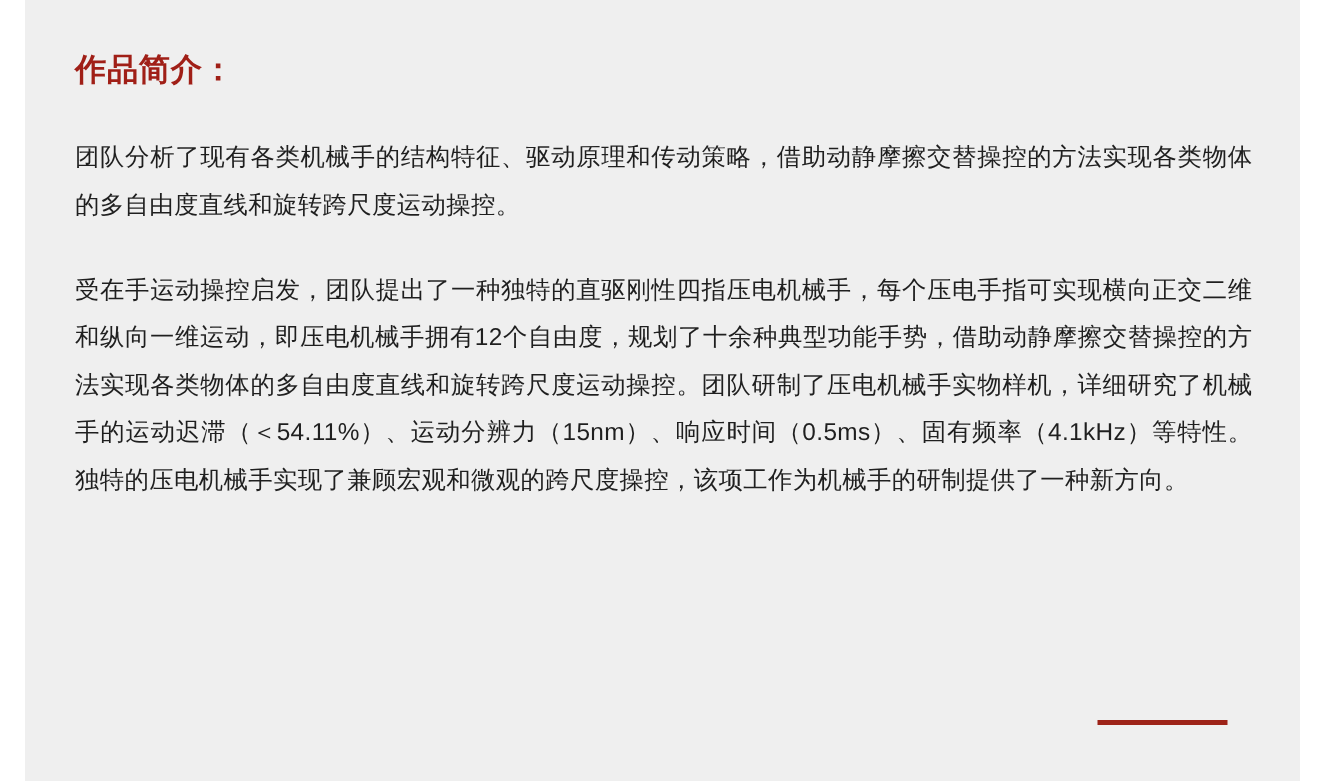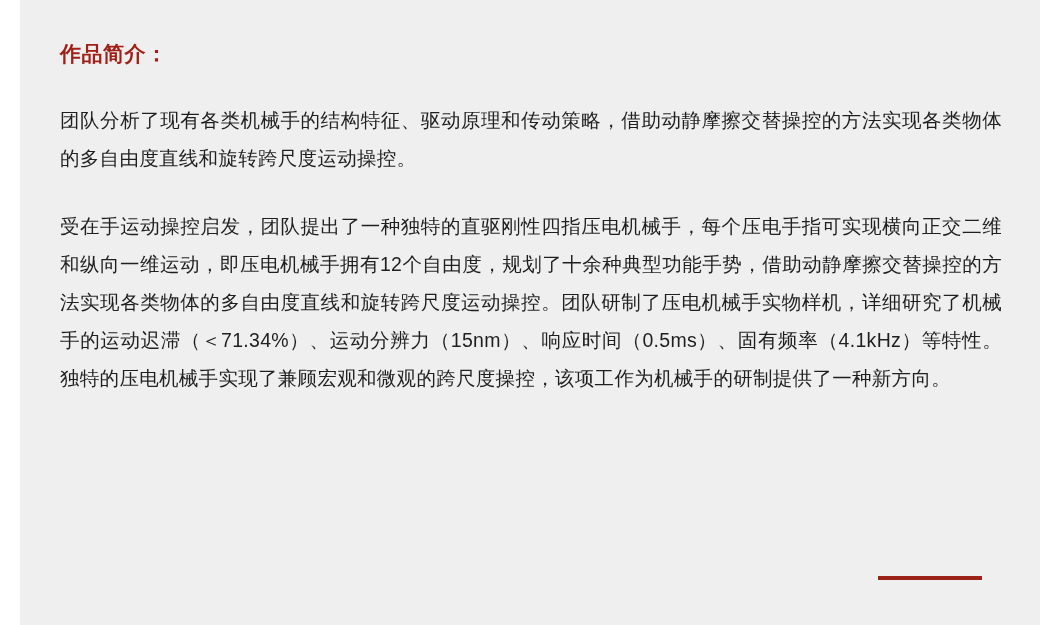--- a/index.html
+++ b/index.html
@@ -25,21 +25,21 @@
     left: 20px;
     top: 0px;
     width: 1020px;
     height: 625px;
     background: #efefef;
     box-sizing: border-box;
     padding: 40px 38px 30px 28px;
   }
   .doc-heading {
     color: #a01f17;
-    font-size: 21px;
+    font-size: 25px;
     font-weight: bold;
     letter-spacing: 0.5px;
     margin: 0 0 34px 12px;
     line-height: 1.3;
   }
   .doc-paragraph {
     color: #1f1f1f;
     font-size: 19.5px;
     line-height: 1.95;
     margin: 0 0 30px 12px;
@@ -59,16 +59,16 @@
     background: #9d2318;
   }
 </style>
 </head>
 <body>
 
 <div class="page">
   <div class="content-card">
     <h1 class="doc-heading">作品简介：</h1>
     <p class="doc-paragraph">团队分析了现有各类机械手的结构特征、驱动原理和传动策略，借助动静摩擦交替操控的方法实现各类物体的多自由度直线和旋转跨尺度运动操控。</p>
-    <p class="doc-paragraph">受在手运动操控启发，团队提出了一种独特的直驱刚性四指压电机械手，每个压电手指可实现横向正交二维和纵向一维运动，即压电机械手拥有12个自由度，规划了十余种典型功能手势，借助动静摩擦交替操控的方法实现各类物体的多自由度直线和旋转跨尺度运动操控。团队研制了压电机械手实物样机，详细研究了机械手的运动迟滞（＜71.34%）、运动分辨力（15nm）、响应时间（0.5ms）、固有频率（4.1kHz）等特性。独特的压电机械手实现了兼顾宏观和微观的跨尺度操控，该项工作为机械手的研制提供了一种新方向。</p>
+    <p class="doc-paragraph">受在手运动操控启发，团队提出了一种独特的直驱刚性四指压电机械手，每个压电手指可实现横向正交二维和纵向一维运动，即压电机械手拥有12个自由度，规划了十余种典型功能手势，借助动静摩擦交替操控的方法实现各类物体的多自由度直线和旋转跨尺度运动操控。团队研制了压电机械手实物样机，详细研究了机械手的运动迟滞（＜54.11%）、运动分辨力（15nm）、响应时间（0.5ms）、固有频率（4.1kHz）等特性。独特的压电机械手实现了兼顾宏观和微观的跨尺度操控，该项工作为机械手的研制提供了一种新方向。</p>
     <div class="accent-rule"></div>
   </div>
 </div>
 
 </body></html>

